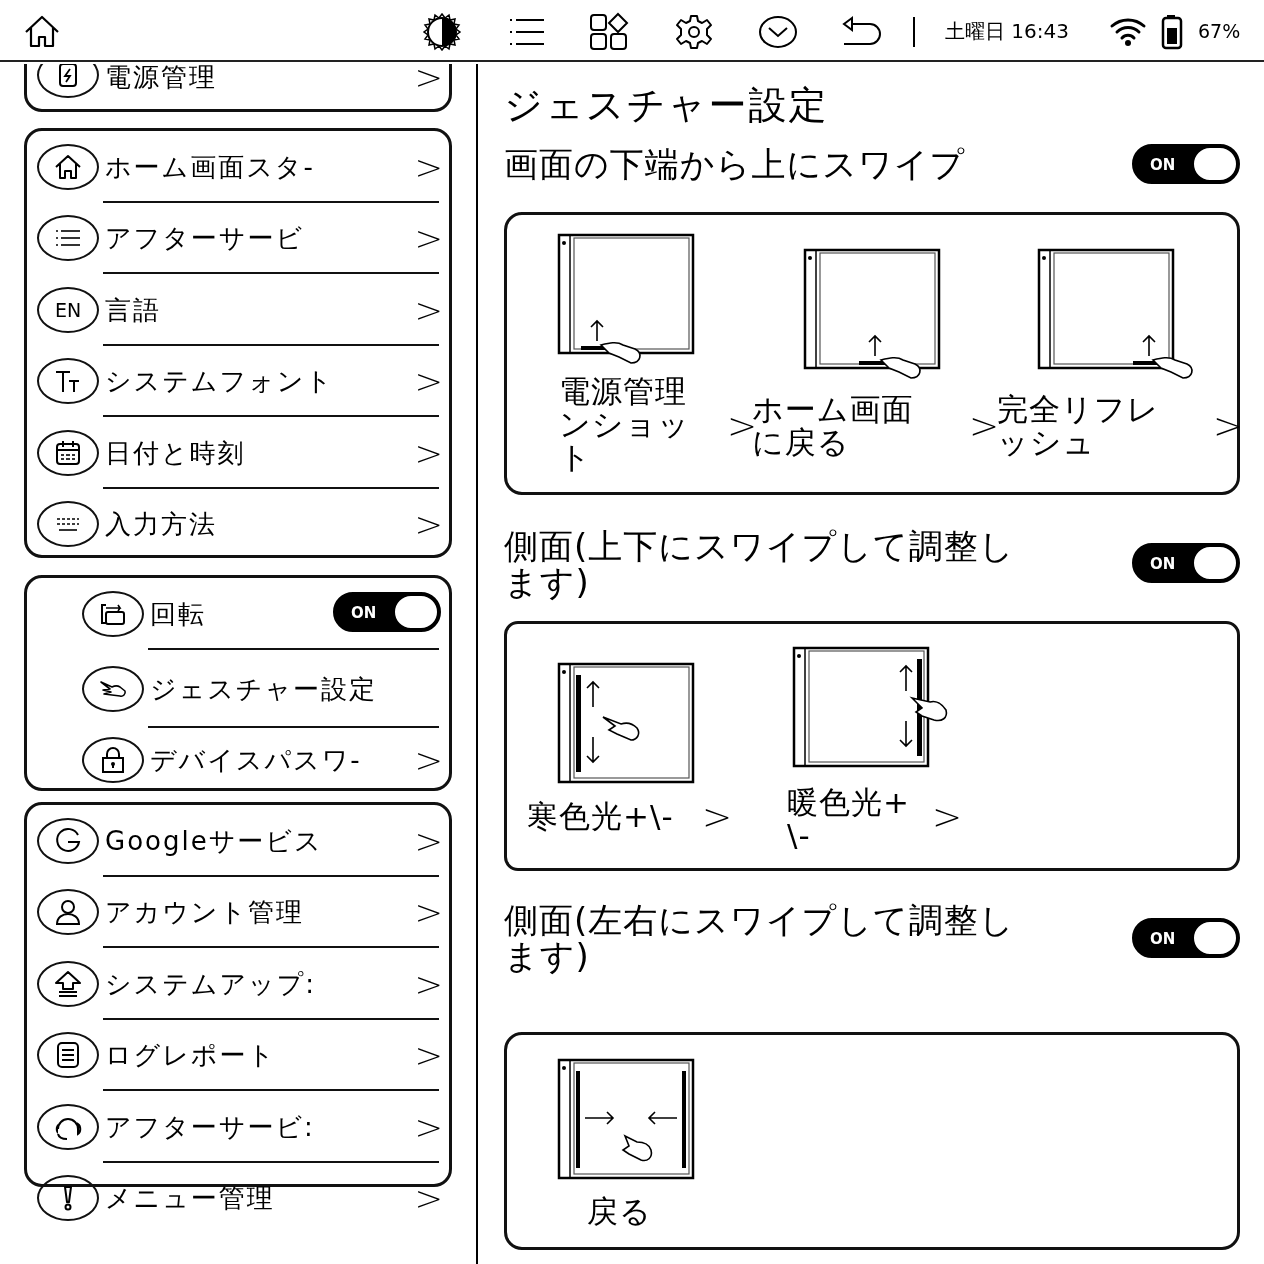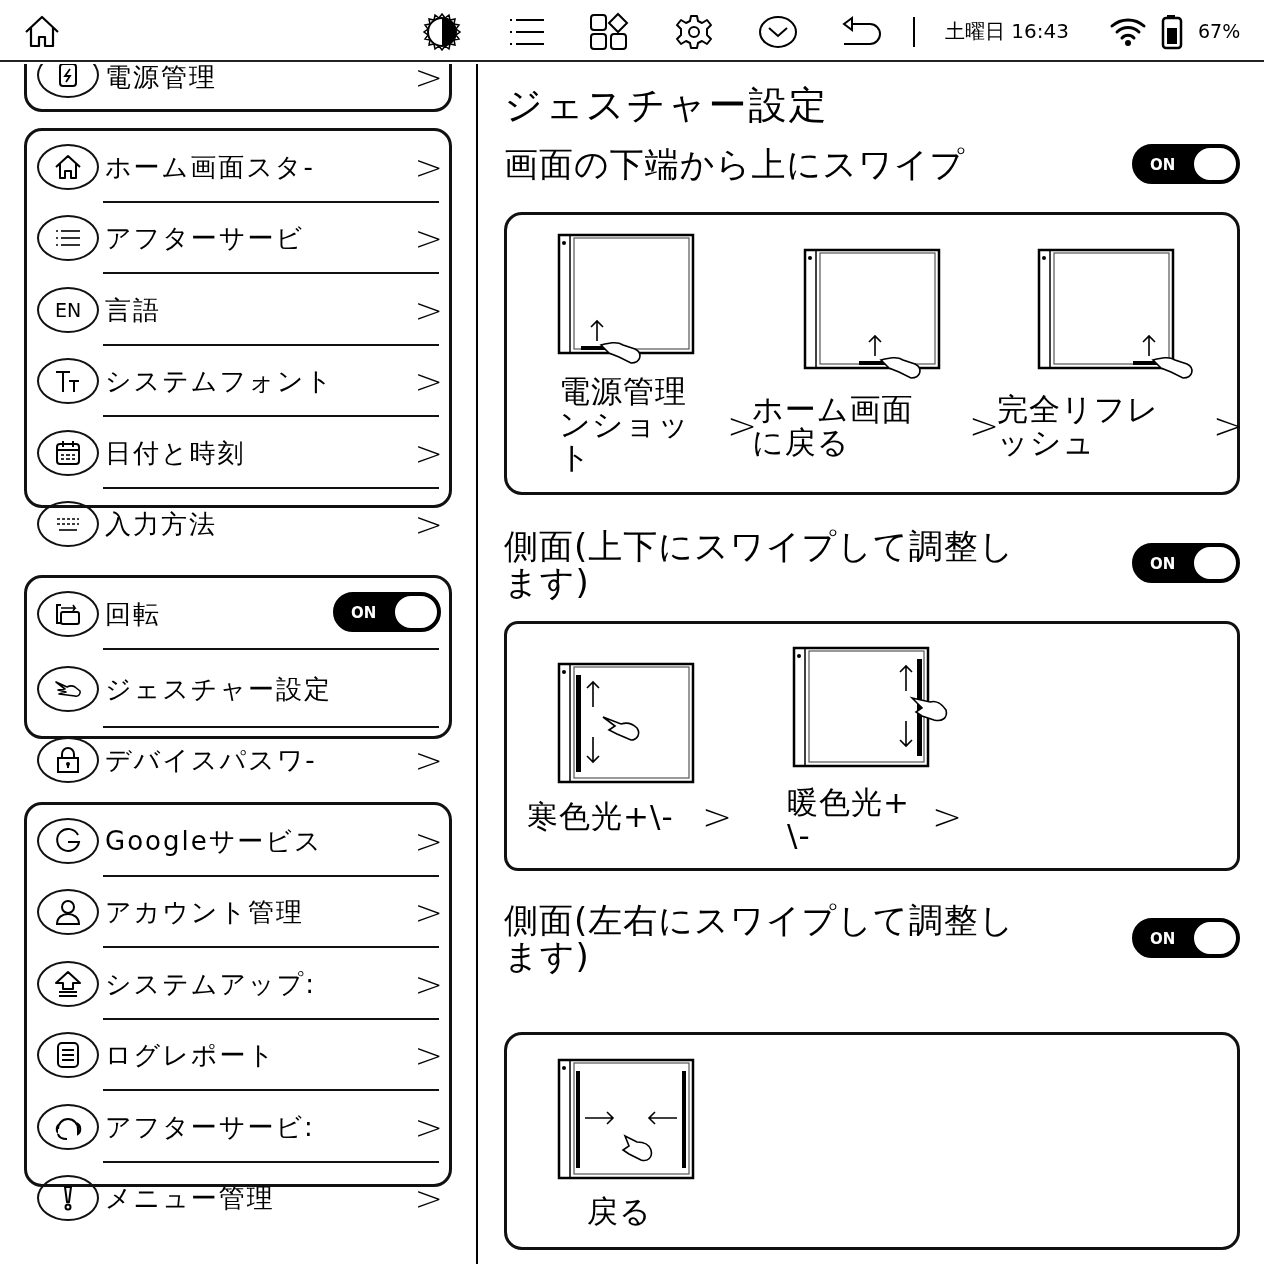--- a/index.html
+++ b/index.html
@@ -124,21 +124,21 @@
         <svg viewBox="0 0 30 30">
             <rect x="7" y="4" width="16" height="22" rx="3" fill="none" stroke="#000" stroke-width="2"></rect>
             <path d="M17 9 L12 16 H17 L13 22" fill="none" stroke="#000" stroke-width="1.8"></path>
           </svg>
       </div>
       <span class="lbl" style="top:20px;">電源管理</span>
       <span class="chev" style="top:20px;">&gt;</span>
     </div>
   </div>
 
-  <div class="group" style="top:64px;height:380px;">
+  <div class="group" style="top:64px;height:430px;">
     <div class="row">
       <div class="ico">
           <svg viewBox="0 0 30 30">
             <path d="M3 15 L15 4 L27 15 M7 12 V26 H12 V19 H18 V26 H23 V12" fill="none" stroke="#000" stroke-width="2" stroke-linejoin="round"></path>
           </svg>
         </div>
       <span class="lbl">ホーム画面スタ-</span>
       <span class="chev">&gt;</span>
       <div class="divider"></div>
     </div>
@@ -211,21 +211,21 @@
               <line x1="4" y1="15" x2="26" y2="15"></line>
             </g>
             <line x1="6" y1="21" x2="24" y2="21" stroke="#000" stroke-width="1.6"></line>
           </svg>
         </div>
       <span class="lbl">入力方法</span>
       <span class="chev">&gt;</span>
     </div>
   </div>
 
-  <div class="group" style="top:511px;height:164px;">
+  <div class="group" style="top:511px;height:216px;padding-left:45px;">
     <div class="row">
       <div class="ico">
           <svg viewBox="0 0 30 30">
             <path d="M8 6 H4 V24 H8" fill="none" stroke="#000" stroke-width="2"></path>
             <rect x="8" y="13" width="18" height="12" rx="2" fill="none" stroke="#000" stroke-width="2"></rect>
             <path d="M8 9 H22 L20 6 M22 9 L20 12" fill="none" stroke="#000" stroke-width="1.6"></path>
           </svg>
         </div>
       <span class="lbl">回転</span>
       <div class="toggle" style="right:8px;top:14px;">

